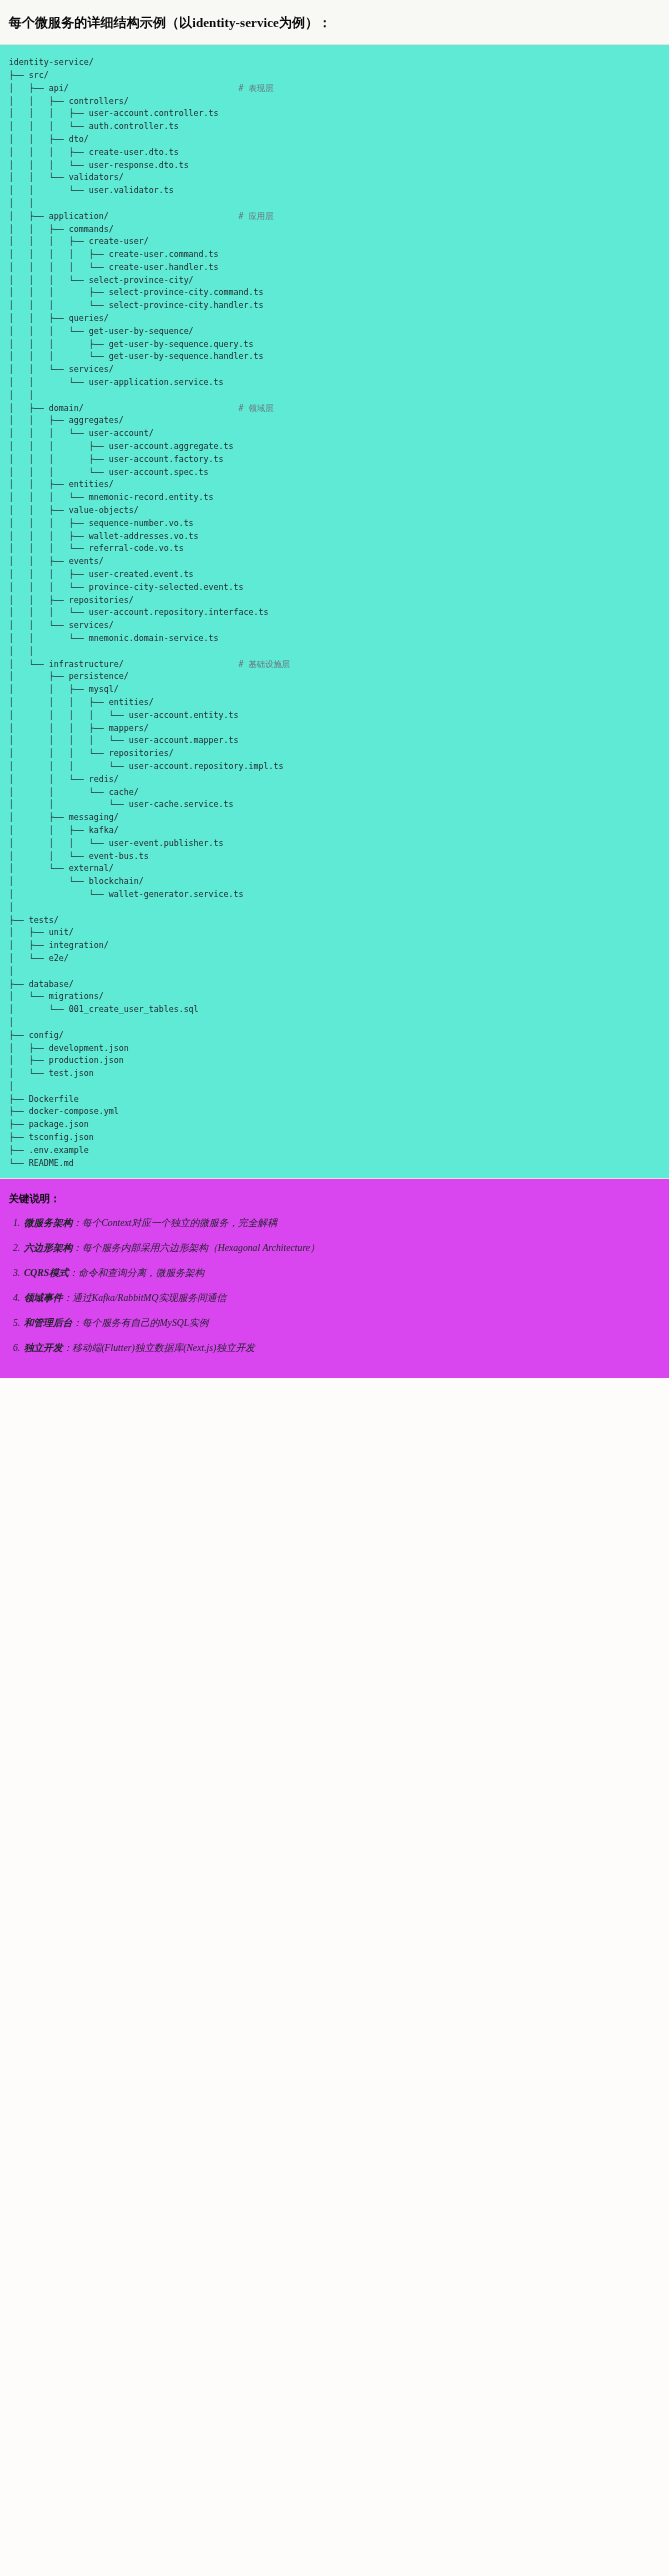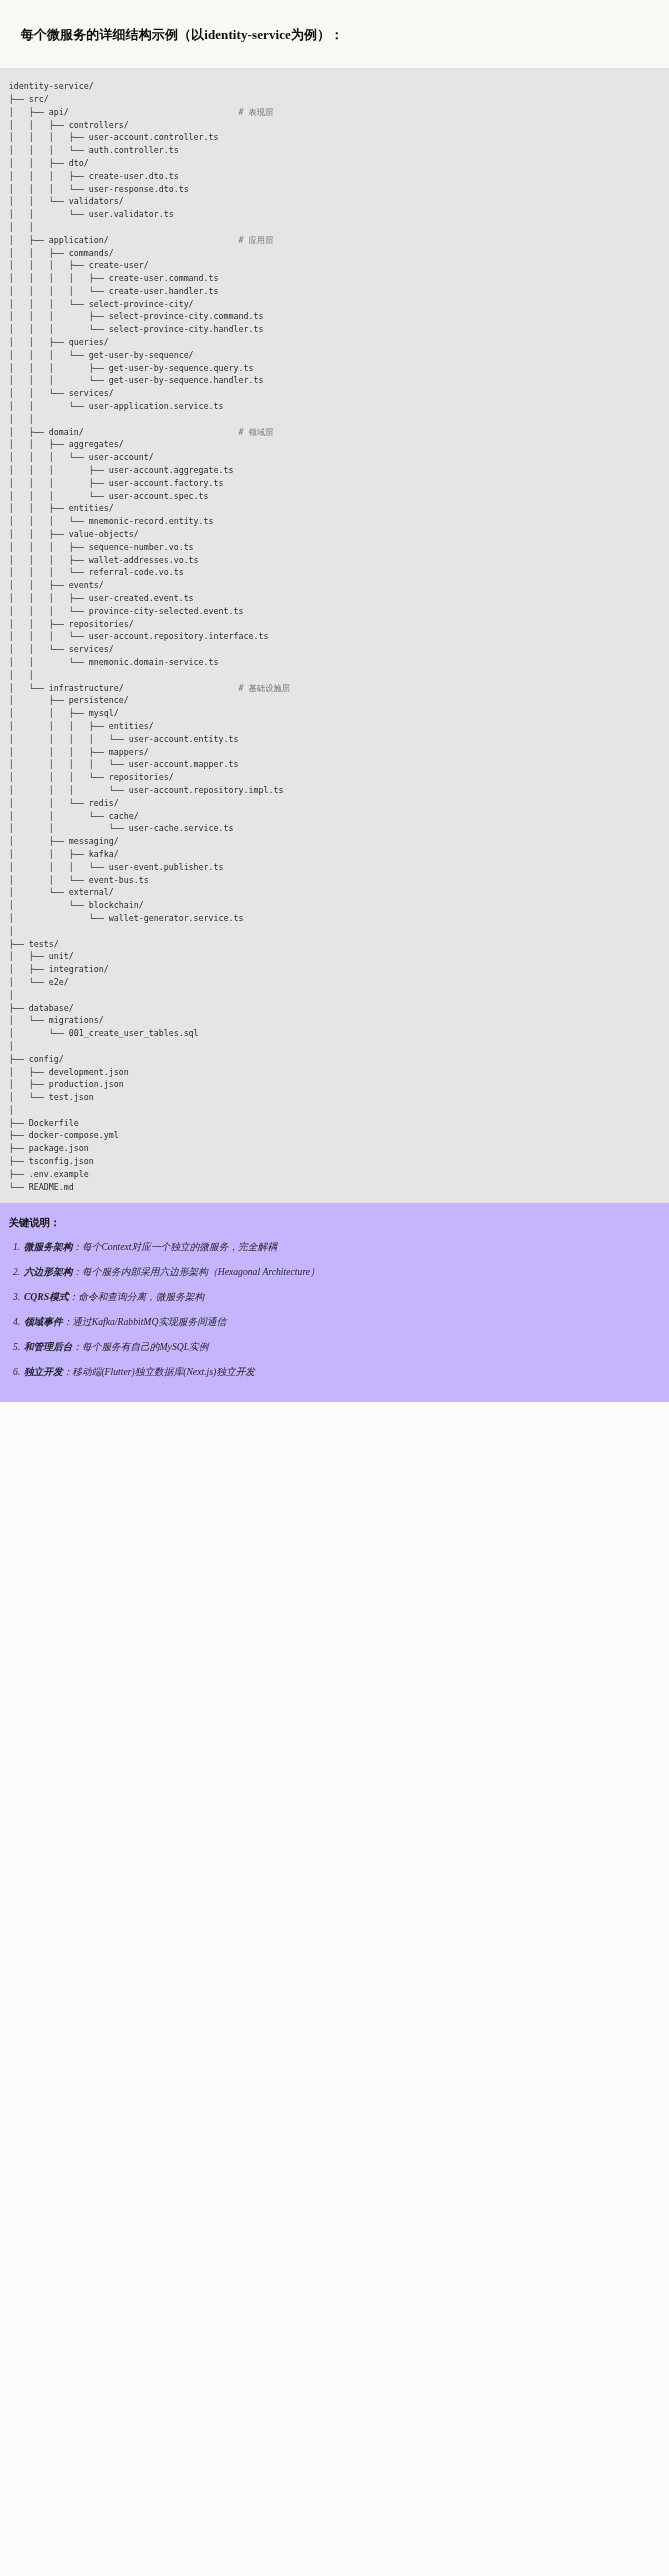--- a/index.html
+++ b/index.html
@@ -17,45 +17,45 @@
     border-bottom:0.6px solid #e3e2de;
     padding:13.8px 8.8px 12.5px 8.8px;
     box-sizing:border-box;
   }
   .header-title{
     font-family:"Liberation Serif", serif;
     font-weight:bold;
     font-size:13px;
     line-height:1.35;
     color:#0b0b0b;
-    margin:12px;
+    margin:0;
     letter-spacing:0.1px;
   }
 
   
   .tree-wrap{
-    background:#e5e5e5;
+    background:#5eead4;
     padding:11.3px 8.8px 8.8px 8.8px;
     box-sizing:border-box;
     border-bottom:0.6px solid #e3e2de;
   }
   pre.tree{
     margin:0;
     font-family:"DejaVu Sans Mono", "Liberation Mono", monospace;
     font-size:8.3px;
     line-height:12.8px;
     color:#24292f;
     white-space:pre;
     letter-spacing:0px;
   }
   pre.tree .cmt{ color:#6a737d; }
 
   
   .notes{
-    background:#c4b5fd;
+    background:#d946ef;
     padding:12.5px 8.8px 11.3px 8.8px;
     box-sizing:border-box;
   }
   .notes-title{
     font-family:"Liberation Sans", sans-serif;
     font-weight:bold;
     font-size:10.3px;
     color:#0b0b0b;
     margin:0 0 10px 0;
   }

